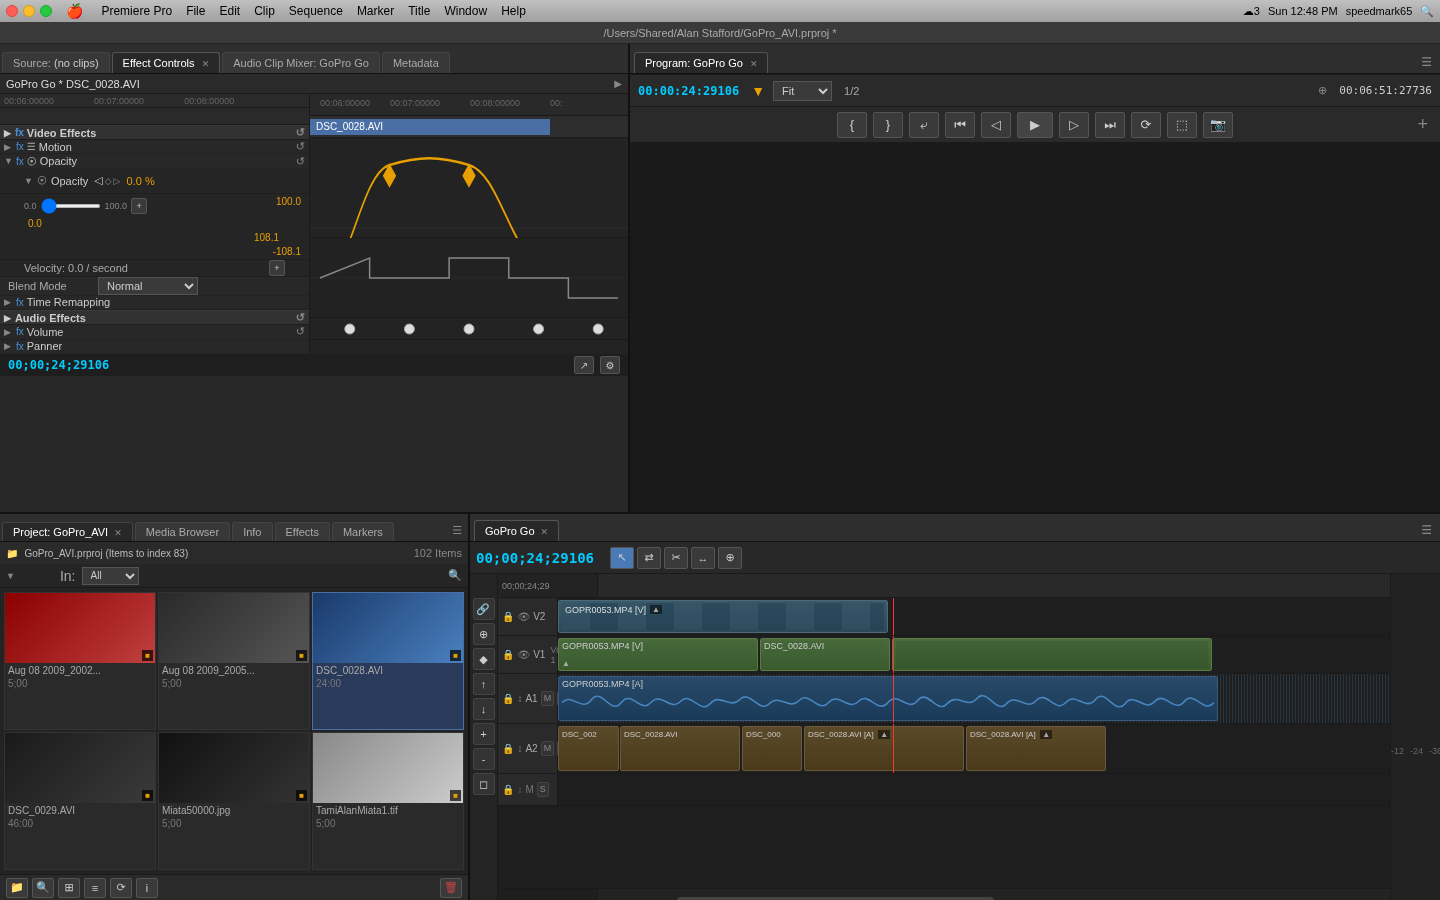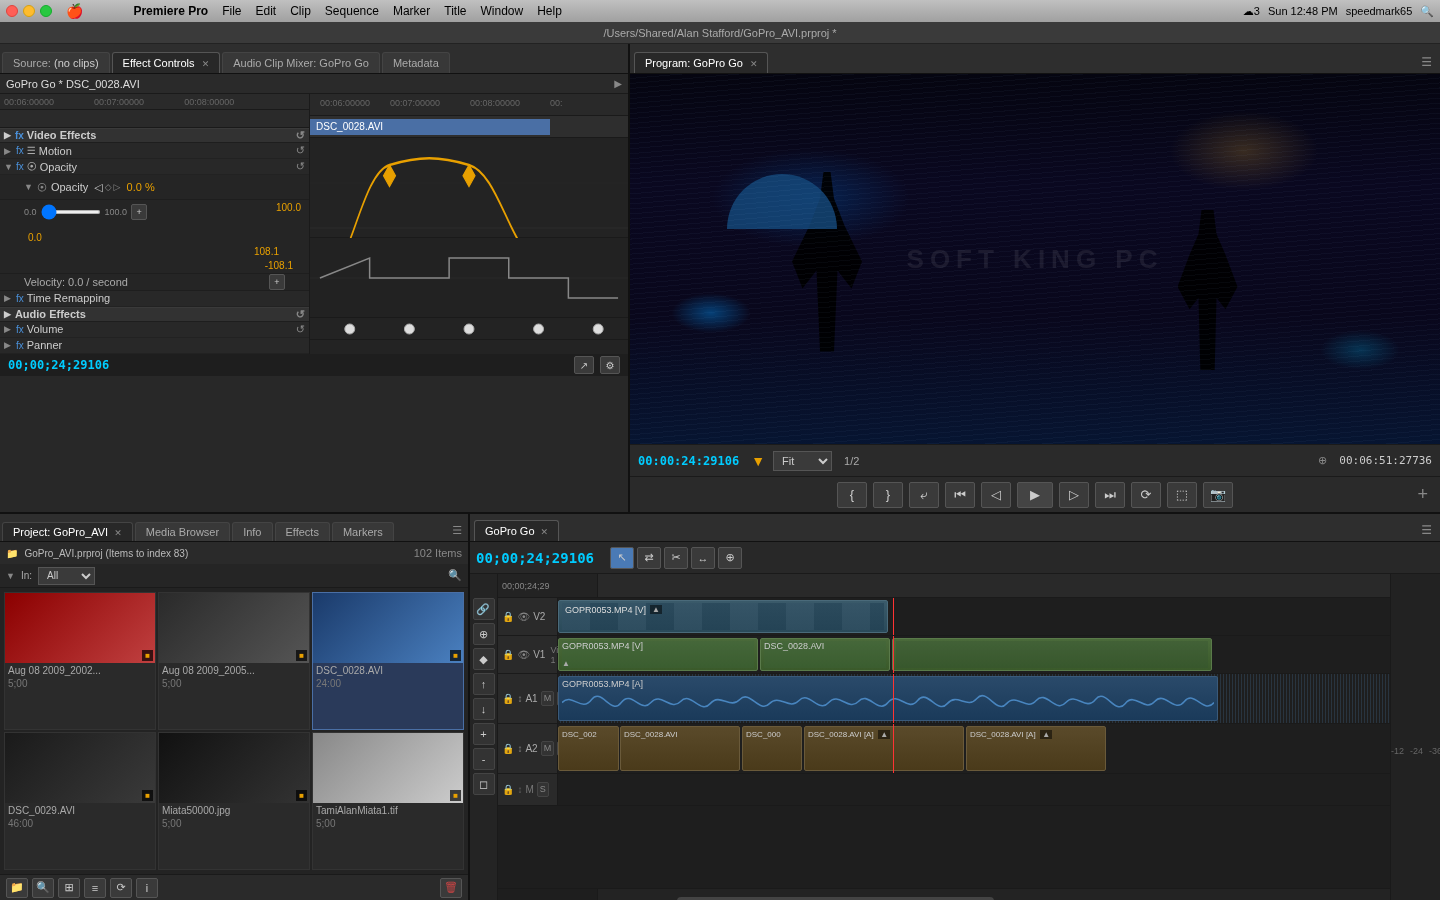--- a/index.html
+++ b/index.html
@@ -19,21 +19,21 @@
       background: linear-gradient(to bottom, #c0c0c0, #a0a0a0);
       display: flex;
       align-items: center;
       padding: 0 6px;
       gap: 14px;
       color: #000;
       font-size: 12px;
       position: relative;
     }
     #menubar .apple { font-size: 14px; margin-right: 4px; }
-    #menubar .app-name { font-weight: bold; margin-left: 32px; }
+    #menubar .app-name { font-weight: normal; }
     #menubar .menu-item { cursor: default; font-size: 12px; }
     #menubar .right-side {
       position: absolute;
       right: 6px;
       display: flex;
       align-items: center;
       gap: 8px;
       font-size: 11px;
     }
     .traffic-lights { display: flex; gap: 5px; align-items: center; }
@@ -357,21 +357,21 @@
 
     .project-search-bar {
       height: 24px;
       background: #252525;
       display: flex;
       align-items: center;
       padding: 0 6px;
       gap: 6px;
       border-bottom: 1px solid #1a1a1a;
     }
-    .project-in-label { color: #aaa; font-size: 10px; }
+    .project-in-label { color: #aaa; font-size: 14px; margin-left: 39px; }
     .project-search-select {
       background: #3a3a3a;
       color: #ccc;
       border: 1px solid #555;
       padding: 1px 4px;
       font-size: 10px;
       height: 18px;
     }
 
     .project-grid {
@@ -695,28 +695,36 @@
           <div style="position:relative; height:100px; background:#252525; border-bottom:1px solid #1e1e1e; padding:2px 4px 2px 24px;">
             <div style="position:absolute; top:2px; right:8px; font-size:10px; color:#e8a000;">100.0</div>
             <div style="height:20px; display:flex; align-items:center; gap:4px;">
               <span style="font-size:9px; color:#888;">0.0</span>
               <input type="range" style="width: 60px; height: 4px;" value="0">
               <span style="font-size:9px; color:#888;">100.0</span>
               <button class="ctrl-btn" style="width:16px; height:16px; font-size:9px;">+</button>
             </div>
             <div style="position:absolute; bottom:30px; left:28px; font-size:10px; color:#e8a000;">0.0</div>
             <div style="position:absolute; bottom:16px; right:30px; font-size:10px; color:#e8a000;">108.1</div>
-            <div style="position:absolute; bottom:2px; right:16px; font-size:10px; color:#e8a000;">-108.1</div>
+            <div style="position:absolute; bottom:2px; right:8px; font-size:10px; color:#e8a000;">-108.1</div>
           </div>
 
           <div style="height:22px; display:flex; align-items:center; padding:0 24px; background:#252525; border-bottom:1px solid #1e1e1e;">
             <span style="font-size:11px; color:#aaa;">Velocity: 0.0 / second</span>
             <button class="ctrl-btn" style="width:16px; height:16px; font-size:9px; margin-left:auto;">+</button>
           </div>
 
+          <div class="blend-mode-row">
+            <span class="blend-label">Blend Mode</span>
+            <select class="blend-select">
+              <option>Normal</option>
+              <option>Multiply</option>
+              <option>Screen</option>
+            </select>
+          </div>
 
           <div class="fx-row">
             <span style="width:12px; font-size:9px; color:#888;">▶</span>
             <span class="fx-icon">fx</span>
             <span style="font-size:11px; color:#ccc;">Time Remapping</span>
           </div>
 
           <div class="fx-section-header">
             <span class="triangle">▶</span>
             <span>Audio Effects</span>
@@ -800,43 +808,20 @@
     <div id="program-panel">
 
       <div class="program-header">
         <div class="panel-tab active">
           <span>Program: GoPro Go</span>
           <span class="panel-tab-x">✕</span>
         </div>
         <div style="margin-left:auto; padding-bottom:4px; padding-right:8px; color:#888; font-size:12px; cursor:pointer;">☰</div>
       </div>
 
-      <div class="video-display">
-        <div class="video-bg">
-
-          <div style="position:absolute; top:0; left:0; right:0; bottom:0; background: linear-gradient(to bottom, #050510 0%, #0a0820 30%, #080618 100%);">
-
-            <div style="position:absolute; top:20%; left:10%; width:200px; height:100px; background:radial-gradient(ellipse, rgba(0,100,200,0.3) 0%, transparent 70%); border-radius:50%;"></div>
-            <div style="position:absolute; top:10%; right:15%; width:150px; height:80px; background:radial-gradient(ellipse, rgba(200,150,50,0.25) 0%, transparent 70%); border-radius:50%;"></div>
-            <div style="position:absolute; bottom:30%; left:5%; width:80px; height:40px; background:radial-gradient(ellipse, rgba(0,150,255,0.4) 0%, transparent 70%); border-radius:50%;"></div>
-            <div style="position:absolute; bottom:20%; right:5%; width:80px; height:40px; background:radial-gradient(ellipse, rgba(0,150,200,0.3) 0%, transparent 70%); border-radius:50%;"></div>
-
-            <div style="position:absolute; bottom:0; left:0; right:0; height:35%; background:linear-gradient(to bottom, transparent, rgba(0,80,150,0.2));"></div>
-
-            <div style="position:absolute; bottom:25%; left:20%; width:70px; height:180px; background:rgba(0,0,0,0.9); clip-path:polygon(45% 0%, 55% 0%, 60% 15%, 75% 30%, 100% 50%, 85% 65%, 65% 55%, 60% 100%, 40% 100%, 35% 55%, 15% 65%, 0% 50%, 25% 30%, 40% 15%);"></div>
-            <div style="position:absolute; bottom:20%; right:25%; width:60px; height:160px; background:rgba(0,0,0,0.9); clip-path:polygon(40% 0%, 60% 0%, 65% 15%, 80% 28%, 100% 48%, 80% 62%, 65% 55%, 62% 100%, 38% 100%, 35% 55%, 20% 62%, 0% 48%, 20% 28%, 35% 15%);"></div>
-
-            <div style="position:absolute; bottom:58%; left:12%; width:110px; height:55px; background:rgba(20,70,120,0.85); border-radius:55px 55px 0 0;"></div>
-
-            <div style="position:absolute; top:0; left:0; right:0; bottom:0; background: repeating-linear-gradient(175deg, transparent 0, transparent 4px, rgba(150,200,255,0.04) 4px, rgba(150,200,255,0.04) 5px);"></div>
-          </div>
-
-          <div style="position:absolute; top:50%; left:50%; transform:translate(-50%,-50%); color:rgba(255,255,255,0.08); font-size:26px; font-weight:bold; letter-spacing:6px; white-space:nowrap; pointer-events:none;">SOFT KING PC</div>
-        </div>
-      </div>
 
       <div class="program-controls">
         <span class="program-timecode">00:00:24:29106</span>
         <span style="color:#e8a000; font-size:14px;">▼</span>
         <div style="margin-left:4px; display:flex; align-items:center; gap:4px;">
           <select class="fit-select">
             <option>Fit</option>
             <option>25%</option>
             <option>50%</option>
             <option>100%</option>

